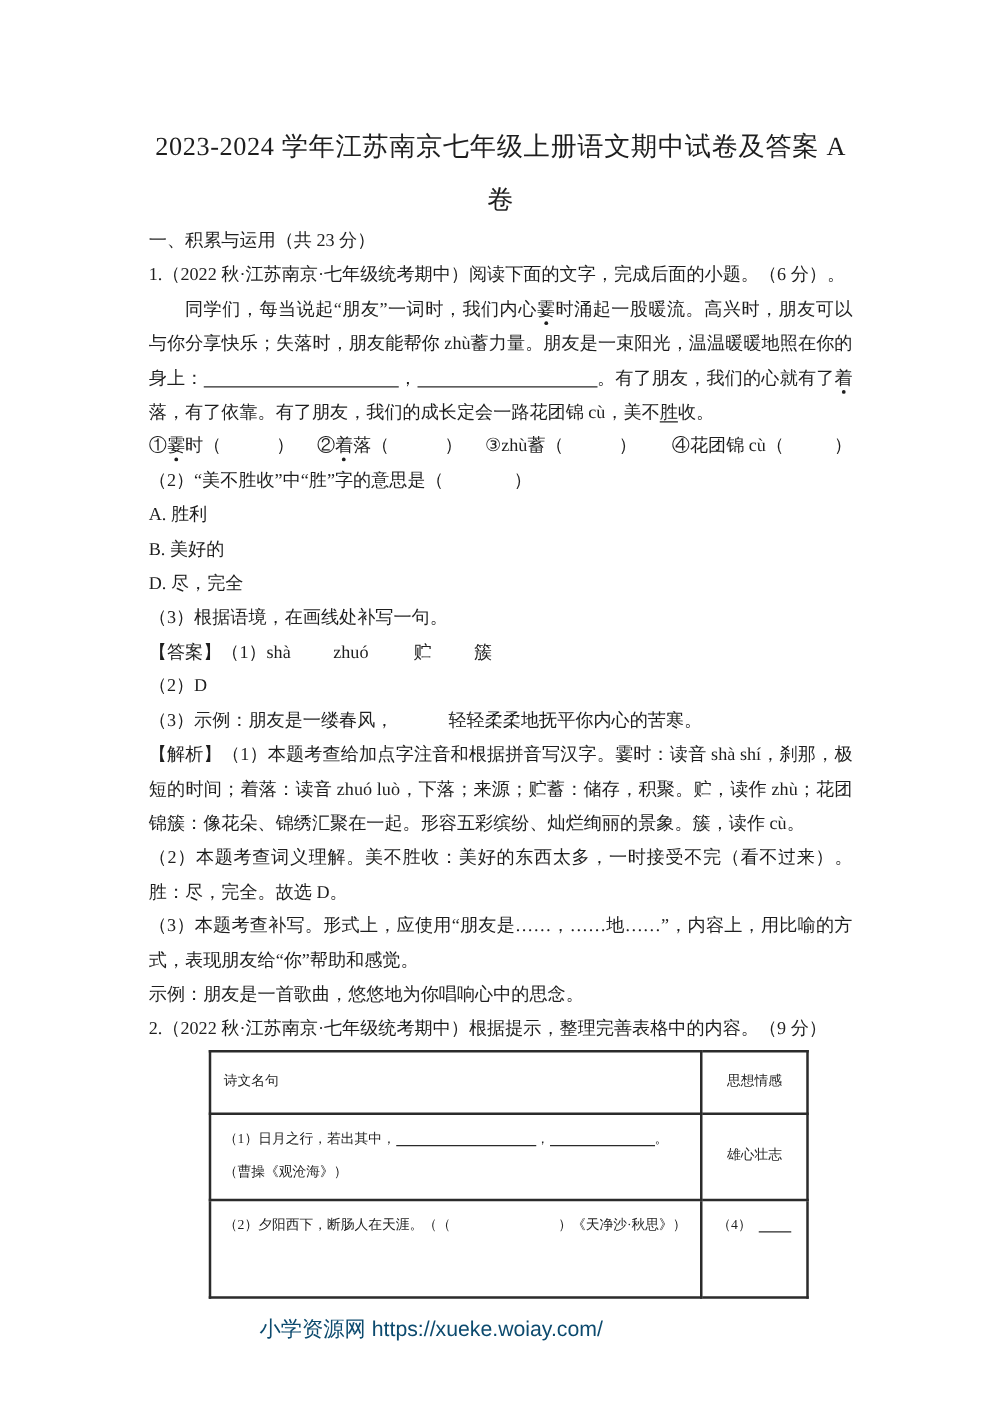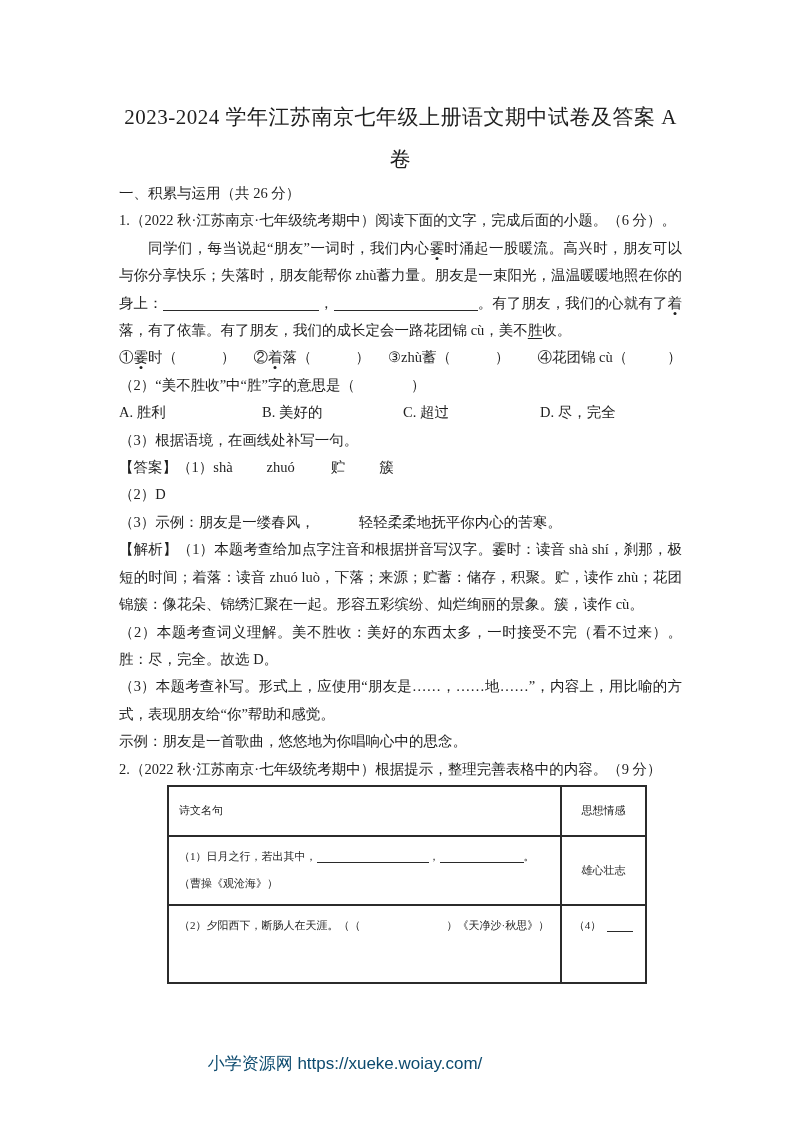--- a/index.html
+++ b/index.html
@@ -36,21 +36,21 @@
     transform: translateX(-50%);
   }
   .seg-u { text-decoration: underline; text-underline-offset: 3px; }
   .seg-blank {
     display: inline-block;
     height: 13px;
     border-bottom: 1px solid #2a2a2a;
     vertical-align: -3px;
   }
   .seg-gap { display: inline-block; height: 1px; }
-  .options-row { display: flex; }
+  .options-row { display: flex; flex-direction: column; }
   .opt1 { width: 143px; } .opt2 { width: 141px; } .opt3 { width: 137px; }
   .qtable {
     border-collapse: collapse;
     width: 480px;
     margin-top: 2px;
     font-size: 11px;
     margin-left: 48px;
   }
   .qtable th, .qtable td {
     border: 2px solid #2b2b2b;
@@ -80,29 +80,28 @@
 <body>
 
 <div class="page">
 
   <div class="title">
     <div>2023-2024 学年江苏南京七年级上册语文期中试卷及答案 A</div>
     <div>卷</div>
   </div>
 
   <div class="bodytext">
-    <p>一、积累与运用（共 26 分）</p>
+    <p>一、积累与运用（共 23 分）</p>
     <p>1.（2022 秋·江苏南京·七年级统考期中）阅读下面的文字，完成后面的小题。（6 分）。</p>
     <p class="indent"><span>同学们，每当说起“朋友”一词时，我们内心</span><span class="seg-dot">霎</span><span>时涌起一股暖流。高兴时，朋友可以与你分享快乐；失落时，朋友能帮你 zhù蓄力量。朋友是一束阳光，温温暖暖地照在你的身上：</span><span class="seg-blank" style="width: 156px;"></span><span>，</span><span class="seg-blank" style="width: 144px;"></span><span>。有了朋友，我们的心就有了</span><span class="seg-dot">着</span><span>落，有了依靠。有了朋友，我们的成长定会一路花团锦 cù，美不</span><span class="seg-u">胜</span><span>收。</span></p>
     <p><span>①</span><span class="seg-dot">霎</span><span>时（</span><span class="seg-gap" style="width: 44px;"></span><span>）</span><span class="seg-gap" style="width: 18px;"></span><span>②</span><span class="seg-dot">着</span><span>落（</span><span class="seg-gap" style="width: 44px;"></span><span>）</span><span class="seg-gap" style="width: 18px;"></span><span>③zhù蓄（</span><span class="seg-gap" style="width: 44px;"></span><span>）</span><span class="seg-gap" style="width: 28px;"></span><span>④花团锦 cù（</span><span class="seg-gap" style="width: 40px;"></span><span>）</span></p>
     <p><span>（2）“美不胜收”中“胜”字的意思是（</span><span class="seg-gap" style="width: 56px;"></span><span>）</span></p>
     <div class="options-row">
       <span class="opt1">A. 胜利</span>
       <span class="opt2">B. 美好的</span>
-      <span class="opt3">C. 超过</span>
       <span>D. 尽，完全</span>
     </div>
     <p>（3）根据语境，在画线处补写一句。</p>
     <p><span>【答案】（1）shà</span><span class="seg-gap" style="width: 34px;"></span><span>zhuó</span><span class="seg-gap" style="width: 36px;"></span><span>贮</span><span class="seg-gap" style="width: 34px;"></span><span>簇</span></p>
     <p>（2）D</p>
     <p><span>（3）示例：朋友是一缕春风，</span><span class="seg-gap" style="width: 44px;"></span><span>轻轻柔柔地抚平你内心的苦寒。</span></p>
     <p>【解析】（1）本题考查给加点字注音和根据拼音写汉字。霎时：读音 shà shí，刹那，极短的时间；着落：读音 zhuó luò，下落；来源；贮蓄：储存，积聚。贮，读作 zhù；花团锦簇：像花朵、锦绣汇聚在一起。形容五彩缤纷、灿烂绚丽的景象。簇，读作 cù。</p>
     <p>（2）本题考查词义理解。美不胜收：美好的东西太多，一时接受不完（看不过来）。胜：尽，完全。故选 D。</p>
     <p>（3）本题考查补写。形式上，应使用“朋友是……，……地……”，内容上，用比喻的方式，表现朋友给“你”帮助和感觉。</p>
     <p>示例：朋友是一首歌曲，悠悠地为你唱响心中的思念。</p>

